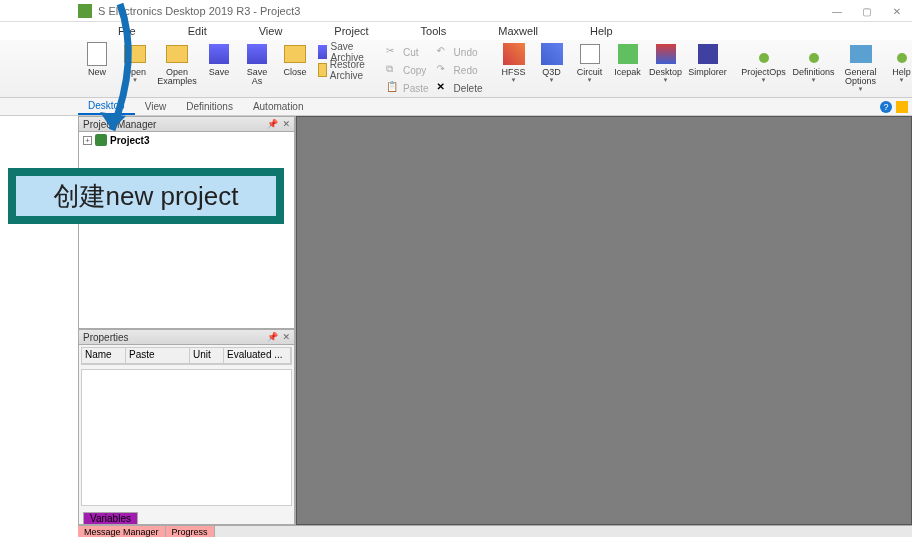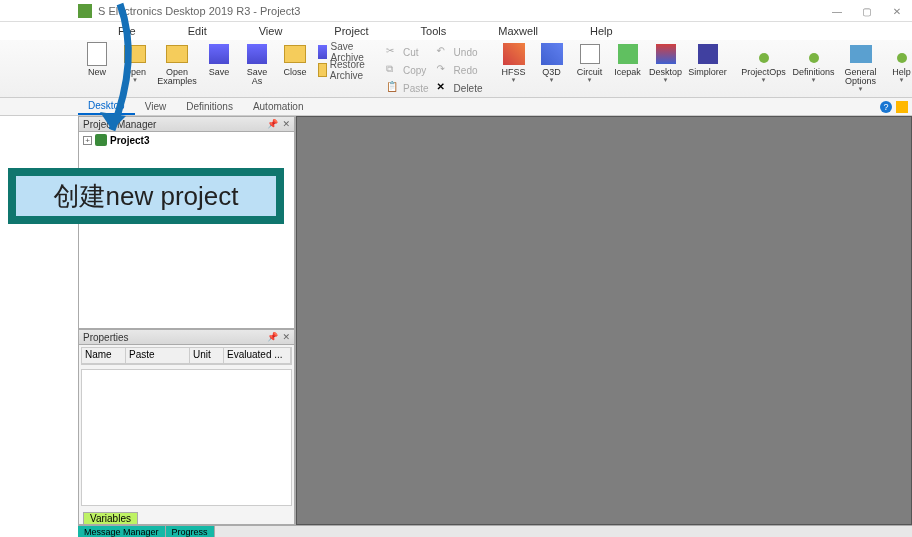--- a/index.html
+++ b/index.html
@@ -45,27 +45,27 @@
 .tree-item { display: flex; align-items: center; gap: 3px; }
 .tree-item .exp { width: 9px; height: 9px; border: 1px solid #888; font-size: 8px; line-height: 7px; text-align: center; color: #555; }
 .tree-item .proj-icon { width: 12px; height: 12px; background: #3a8a3a; border-radius: 2px; }
 .tree-item .proj-name { font-weight: bold; }
 
 .props-body { height: 180px; background: #f4f4f4; border: 1px solid #aaa; border-top: none; display: flex; flex-direction: column; }
 .props-table-head { display: flex; background: #f0f0f0; border-bottom: 1px solid #ccc; font-size: 10px; height: 16px; }
 .props-table-head div { border-right: 1px solid #ccc; padding: 1px 3px; }
 .props-fill { flex: 1; background: #fff; margin: 2px; border: 1px solid #ccc; }
 .props-tab { height: 16px; display: flex; align-items: flex-end; padding-left: 4px; }
-.props-tab span { font-size: 10px; background: #bef264; border: 1px solid #aaa; border-bottom: none; padding: 0 6px; }
+.props-tab span { font-size: 10px; background: #a21caf; border: 1px solid #aaa; border-bottom: none; padding: 0 6px; }
 
 .canvas { flex: 1; background: repeating-conic-gradient(#7a7a7a 0% 25%, #828282 0% 50%) 50% / 2px 2px; background-color: #808080; border: 1px solid #555; }
 
 
 .bottom { height: 12px; background: #e8e8e8; margin-left: 78px; display: flex; align-items: center; border-top: 1px solid #aaa; }
-.bottom .btab { font-size: 9px; padding: 0 6px; border-right: 1px solid #aaa; background: #14b8a6; height: 12px; line-height: 12px; }
+.bottom .btab { font-size: 9px; padding: 0 6px; border-right: 1px solid #aaa; background: #fca5a5; height: 12px; line-height: 12px; }
 
 
 .arrow-overlay { position: absolute; left: 90px; top: 0; pointer-events: none; }
 .annotation-box { position: absolute; left: 8px; top: 168px; width: 276px; height: 56px; background: #bcdff5; border: 8px solid #0f766e; display: flex; align-items: center; justify-content: center; font-size: 26px; color: #222; }
 
 
 .ic-new { background: #fff; border: 1px solid #888; }
 .ic-folder { background: #f5cc5b; border: 1px solid #c49a2a; }
 .ic-save { background: linear-gradient(#6a6aff,#4a4ad0); }
 .ic-generic { background: #fff; border: 1px solid #888; }

